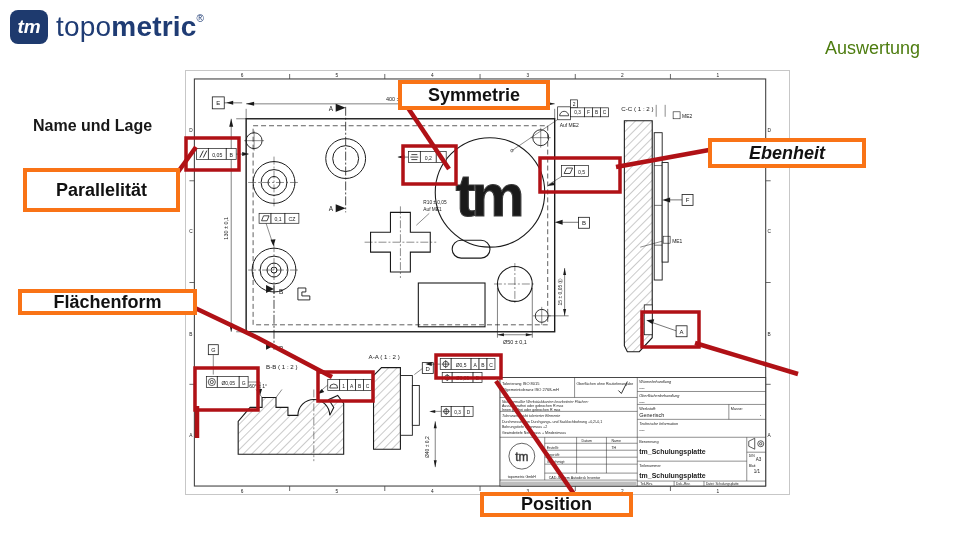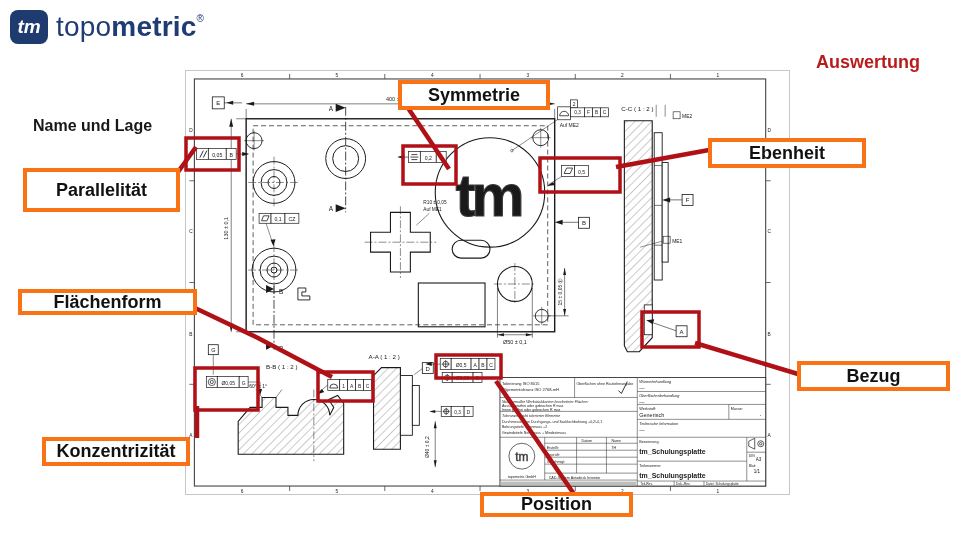--- a/index.html
+++ b/index.html
@@ -7,21 +7,21 @@
          font-family:"Liberation Sans",sans-serif;}
   
   .brand{position:absolute;left:10px;top:10px;display:flex;align-items:center;gap:8px;}
   .brand-icon{width:38px;height:34px;background:#1e3a6e;border-radius:8px;color:#fff;
               display:flex;align-items:center;justify-content:center;
               font-weight:bold;font-style:italic;font-size:19px;}
   .brand-word{font-size:28px;color:#1f3c74;letter-spacing:.2px;}
   .brand-word .light{font-weight:400;}
   .brand-word .bold{font-weight:700;text-align:center;}
   .brand-reg{font-size:10px;color:#1f3c74;vertical-align:14px;}
-  .auswertung{position:absolute;right:40px;top:52px;font-size:18px;color:#b91c1c;font-weight:700;}
+  .auswertung{position:absolute;right:40px;top:38px;font-size:18px;color:#4d7c0f;font-weight:400;}
   .lede{position:absolute;left:33px;top:117px;font-size:16px;font-weight:600;color:#181818;}
   
   .drawing{position:absolute;left:185px;top:70px;width:605px;height:425px;background:#fff;
            border:1px solid #c7c7c7;box-sizing:border-box;}
   .drawing svg{display:block;}
   
   .overlay{position:absolute;left:0;top:0;width:960px;height:537px;pointer-events:none;z-index:5;}
   .callout{position:absolute;z-index:6;background:#fff;border:4px solid #f97316;
            display:flex;align-items:center;justify-content:center;box-sizing:border-box;
            font-size:18px;font-weight:700;color:#111;}
@@ -513,19 +513,17 @@
       <rect x="540" y="158" width="80" height="34"></rect>
       <rect x="318" y="372" width="55" height="29"></rect>
       <rect x="195" y="368" width="63" height="42"></rect>
       <rect x="436" y="355" width="65" height="23"></rect>
       <rect x="642" y="312" width="57" height="35"></rect>
     </g>
   </svg>
 
   <div class="callout" style="left:398px;top:80px;width:152px;height:30px;">Symmetrie</div>
   <div class="callout" style="left:23px;top:168px;width:157px;height:44px;">Parallelität</div>
-  <div class="callout" style="left:708px;top:138px;width:158px;height:30px;">Ebenheit</div>
+  <div class="callout" style="left:708px;top:138px;width:158px;height:30px;font-style:italic;">Ebenheit</div>
   <div class="callout" style="left:18px;top:289px;width:179px;height:26px;">Flächenform</div>
-  <div class="callout" style="left:42px;top:437px;width:148px;height:29px;">Konzentrizität</div>
-  <div class="callout" style="left:797px;top:361px;width:153px;height:30px;">Bezug</div>
   <div class="callout" style="left:480px;top:492px;width:153px;height:25px;">Position</div>
 
 </div>
 
 </body></html>

